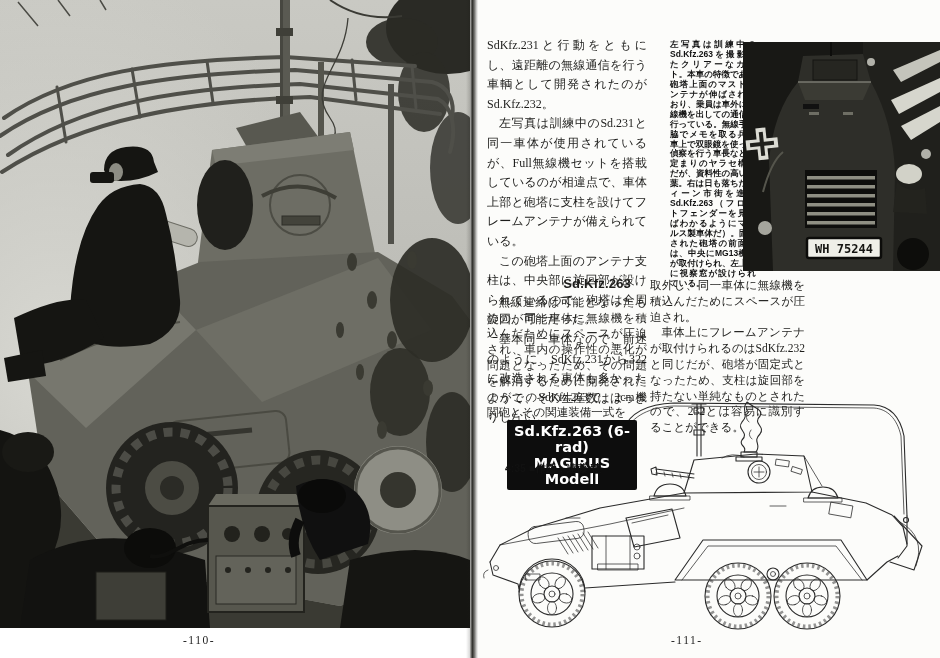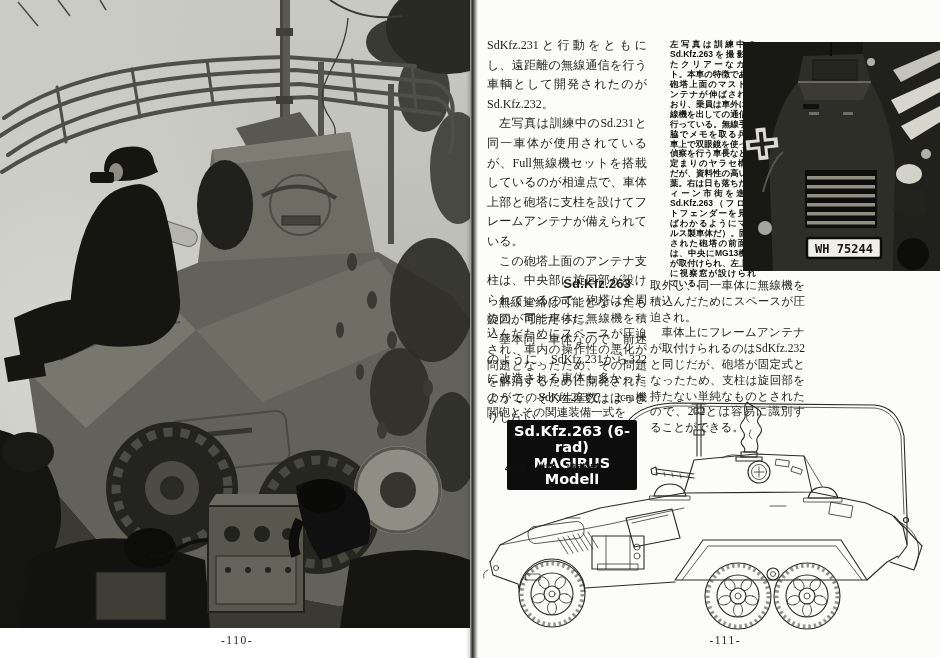--- a/index.html
+++ b/index.html
@@ -31,21 +31,21 @@
   .sec h3{margin:0 16px 3px 0;text-align:right;font-size:13px;
     font-family:"Liberation Sans","DejaVu Sans",sans-serif;font-weight:700;letter-spacing:.2px;}
   .col2{left:172px;top:278px;width:155px;}
   .col3{left:315px;top:281px;width:141px;}
   .drawing{left:-8px;top:396px;width:470px;height:262px;display:block;}
   .plate-label{left:9px;top:420px;width:118px;background:#0d0d0d;color:#fff;
     font-family:"DejaVu Sans","Liberation Sans",sans-serif;font-weight:800;
     text-align:center;font-size:14.5px;line-height:16px;padding:3px 6px;border-radius:2px;margin-left:20px;}
   .credit{left:9px;top:462px;width:132px;text-align:center;
     font-family:"Liberation Sans","DejaVu Sans",sans-serif;font-weight:700;font-size:10.5px;color:#111;}
-  .pagenum{top:634px;width:70px;text-align:right;font-size:11.5px;letter-spacing:1.5px;color:#222;}
+  .pagenum{top:634px;width:70px;text-align:left;font-size:11.5px;letter-spacing:1.5px;color:#222;}
   .pn-left{left:183px;}
   .pn-right{left:193px;}
   
   .ln{fill:none;stroke:#2b2b2b;stroke-width:1.1;stroke-linejoin:round;stroke-linecap:round;}
   .thin{stroke-width:.75;}
 </style>
 </head>
 <body>
 
 <div class="abs left-page">

